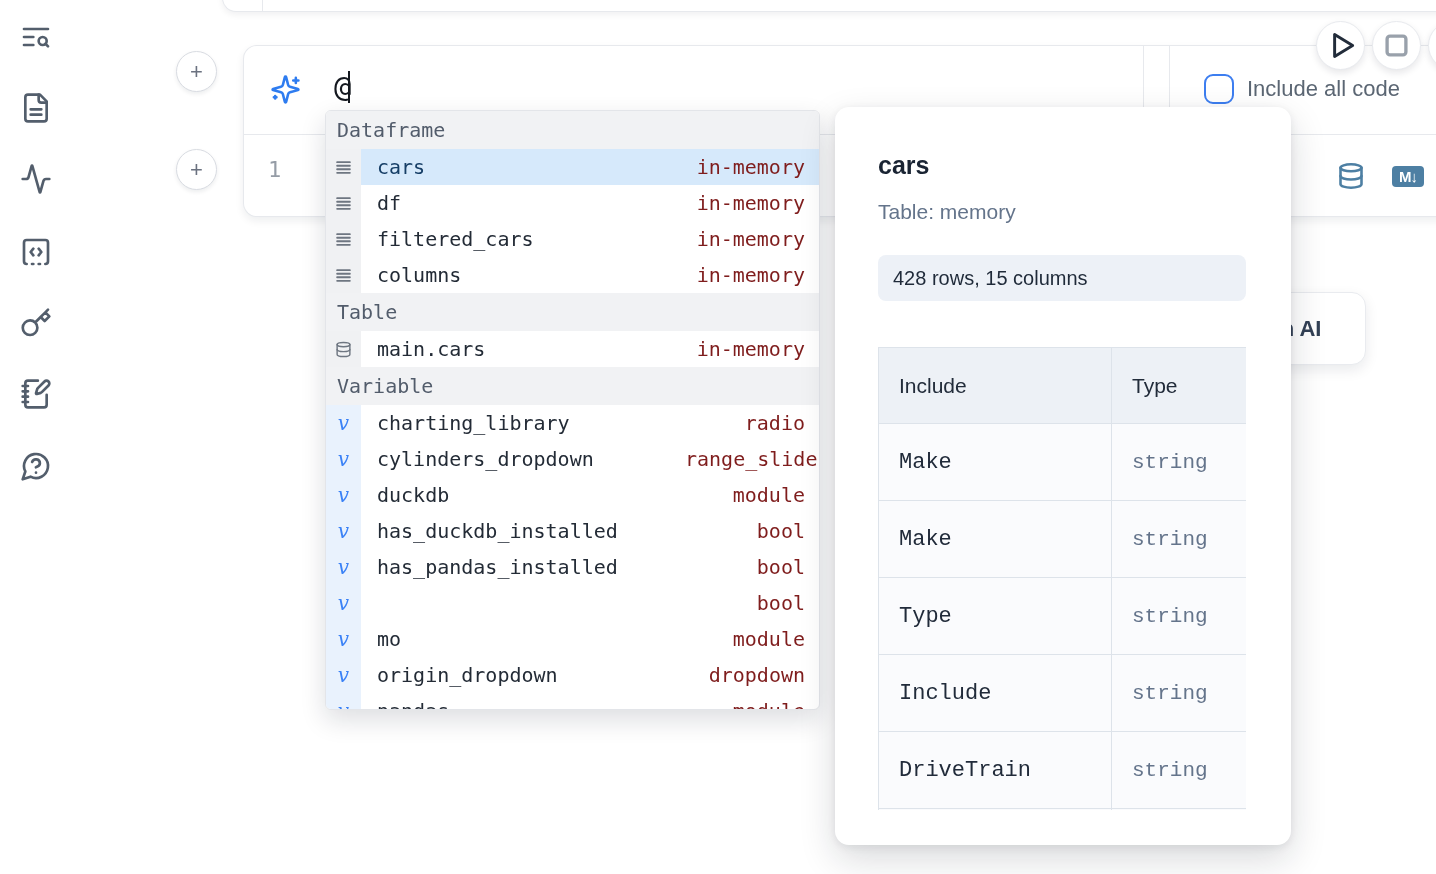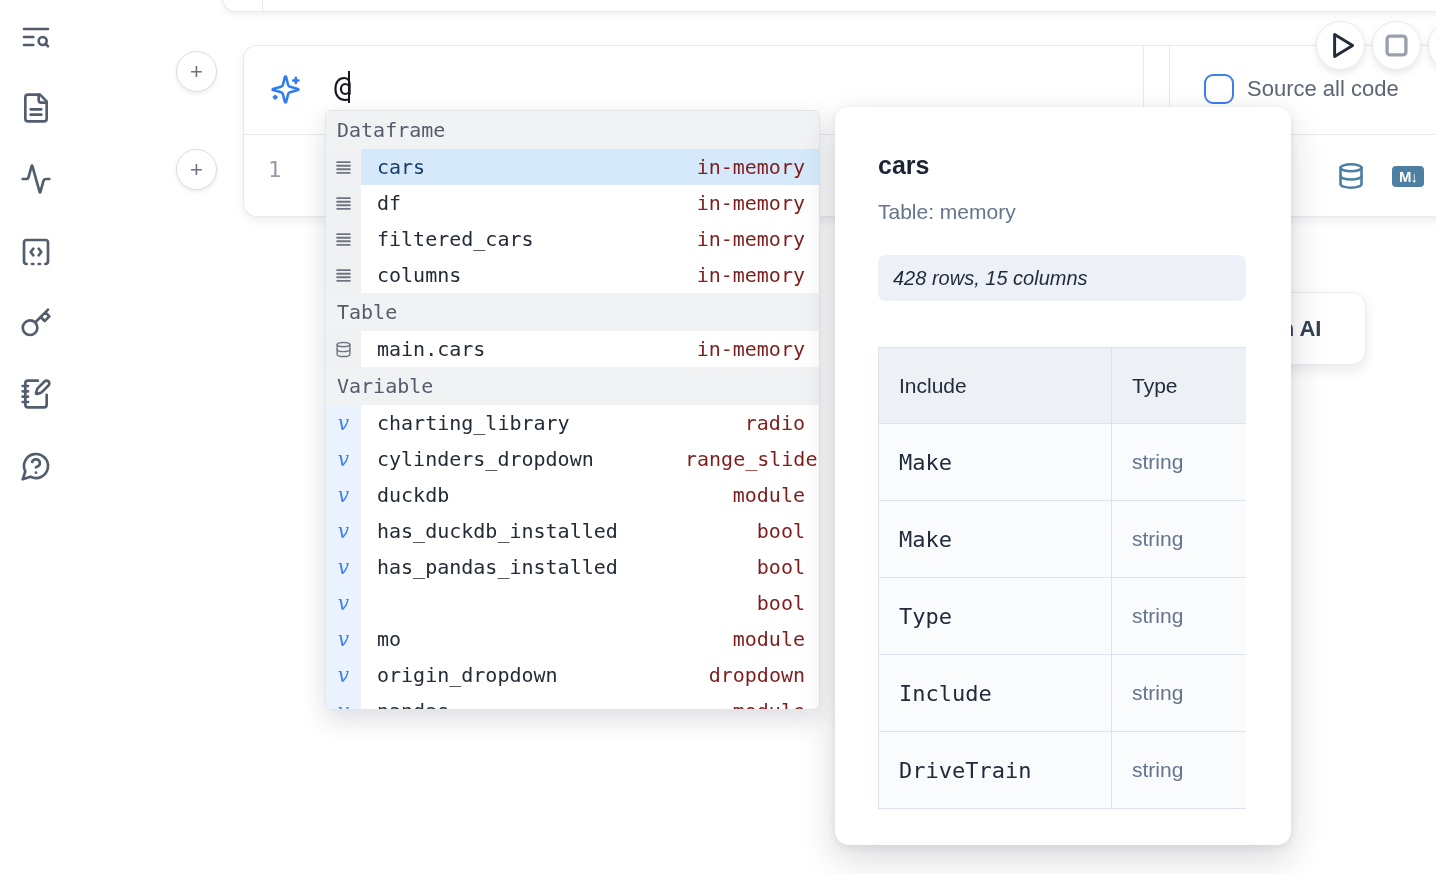--- a/index.html
+++ b/index.html
@@ -82,27 +82,27 @@
   .icon-database .ic-db{display:flex;}
   .icon-variable .ic-var{display:flex;}
   .ic-var{font-family:"DejaVu Serif",serif;font-style:italic;font-size:20px;color:#3b82f6;line-height:1;}
 
   
   .panel{position:absolute;left:835px;top:107px;width:456px;height:738px;background:#fff;border-radius:14px;
      box-shadow:0 14px 36px rgba(16,24,40,.16), 0 2px 8px rgba(16,24,40,.08);z-index:30;}
   .pv-title{position:absolute;left:43px;top:44px;font-size:25px;font-weight:bold;color:#1a2433;}
   .pv-source{position:absolute;left:43px;top:93px;font-size:21px;color:#64748b;}
   .pv-badge{position:absolute;left:43px;top:148px;width:368px;height:46px;background:#edf1f7;border-radius:8px;
-     box-sizing:border-box;padding-left:15px;line-height:46px;font-size:20px;color:#1f2a39;font-style:italic;}
+     box-sizing:border-box;padding-left:15px;line-height:46px;font-size:20px;color:#1f2a39;}
   .pv-table-wrap{position:absolute;left:43px;top:240px;width:368px;height:463px;overflow:hidden;}
   table.pv{border-collapse:collapse;width:368px;table-layout:fixed;}
   table.pv col.c1{width:233px;} table.pv col.c2{width:135px;}
   table.pv th{height:73px;background:#edf1f6;border:1px solid #dde3ea;font-weight:normal;
      text-align:left;padding-left:20px;font-size:21px;color:#222c3a;}
-  table.pv td{height:74px;background:#fafbfd;border:1px solid #dde3ea;padding-left:20px;}
+  table.pv td{height:74px;background:#fafbfd;border:1px solid #dde3ea;padding-left:20px;font-family:Liberation Mono, monospace;}
   td.cname{font-family:"DejaVu Sans Mono",monospace;font-size:22px;color:#212b3a;}
   td.ctype{font-size:21px;color:#64748b;}
 </style>
 </head>
 <body>
 
 <div class="stage">
 
   <div class="prev-cell">
     <div class="prev-gutter"></div>
@@ -169,21 +169,21 @@
             <path d="M20 3v4M22 5h-4"></path>
             <path d="M4 17v2M5 18H3"></path>
           </svg>
       </span>
       <span class="ai-text mono">@</span>
       <span class="caret"></span>
       <span class="vline vl1"></span>
       <span class="vline vl2"></span>
       <span class="include-wrap">
         <span class="checkbox"></span>
-        <span class="include-label">Source all code</span>
+        <span class="include-label">Include all code</span>
       </span>
     </div>
     <div class="code-row">
       <span class="line-no mono">1</span>
       <span class="db-icon icn">
         <svg viewBox="0 0 24 24">
             <ellipse cx="12" cy="5" rx="9" ry="3"></ellipse>
             <path d="M3 5v14a9 3 0 0 0 18 0V5"></path>
             <path d="M3 12a9 3 0 0 0 18 0"></path>
           </svg>

